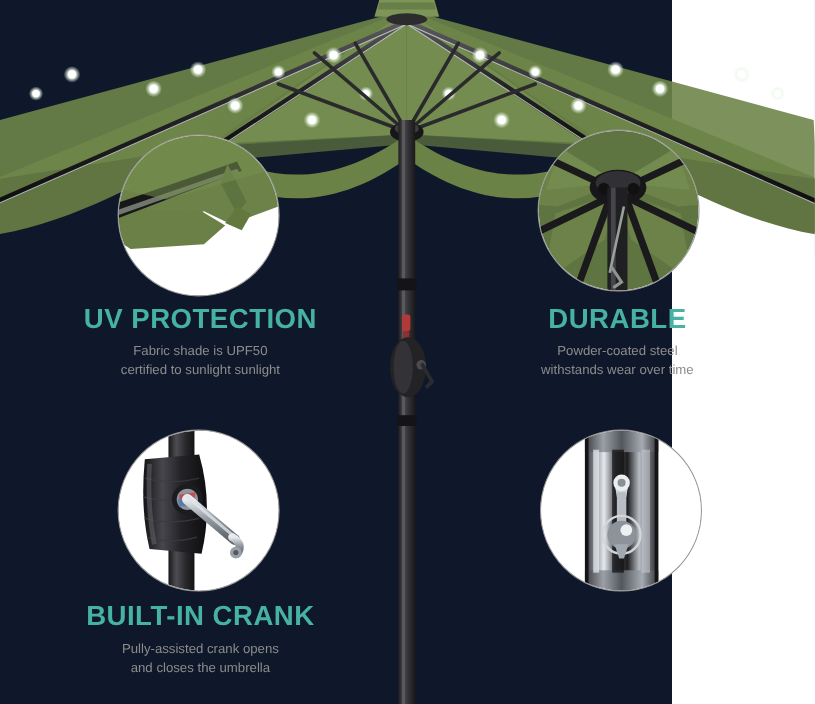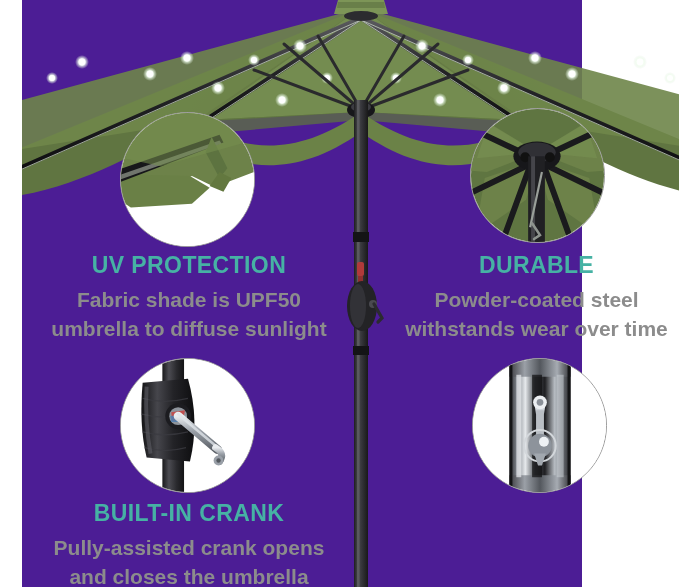--- a/index.html
+++ b/index.html
@@ -5,22 +5,21 @@
   * { margin:0; padding:0; box-sizing:border-box; }
   html, body {
     width:679px; height:587px;
     background:#ffffff;
     font-family:"Liberation Sans", sans-serif;
     overflow:hidden;
   }
   #stage {
     position:relative;
     width:560px; height:587px;
-    background:#4c1d95;
-    margin-left:22px;
+    background:#0f172a;
   }
 
   
   #hero {
     position:absolute;
     left:0; top:0;
     width:679px; height:587px;
     pointer-events:none;
   }
 
@@ -50,23 +49,23 @@
     color:#46b2a4;
     font-size:23px;
     font-weight:bold;
     letter-spacing:0.4px;
     line-height:1.15;
     white-space:nowrap;
   }
   .cap-body {
     margin-top:8px;
     color:#8c8c8c;
-    font-size:21px;
+    font-size:11px;
     line-height:1.38;
-    font-weight:700;
+    font-weight:400;
   }
 </style>
 </head>
 <body>
 
 <div id="stage">
 
   <svg id="hero" viewBox="0 0 679 587">
     <defs>
       <linearGradient id="canopyL" x1="0" y1="0" x2="1" y2="0.4">
@@ -345,21 +344,21 @@
       </g>
       <rect x="37" y="-8" width="3" height="152" fill="#141416"></rect>
       <rect x="96" y="-8" width="3" height="152" fill="#141416"></rect>
     </svg>
   </div>
 
   <div class="caption cap-tl">
     <div class="cap-title">UV PROTECTION</div>
     <div class="cap-body">
       <div>Fabric shade is UPF50</div>
-      <div>umbrella to diffuse sunlight</div>
+      <div>certified to sunlight sunlight</div>
     </div>
   </div>
 
   <div class="caption cap-tr">
     <div class="cap-title">DURABLE</div>
     <div class="cap-body">
       <div>Powder-coated steel</div>
       <div>withstands wear over time</div>
     </div>
   </div>

